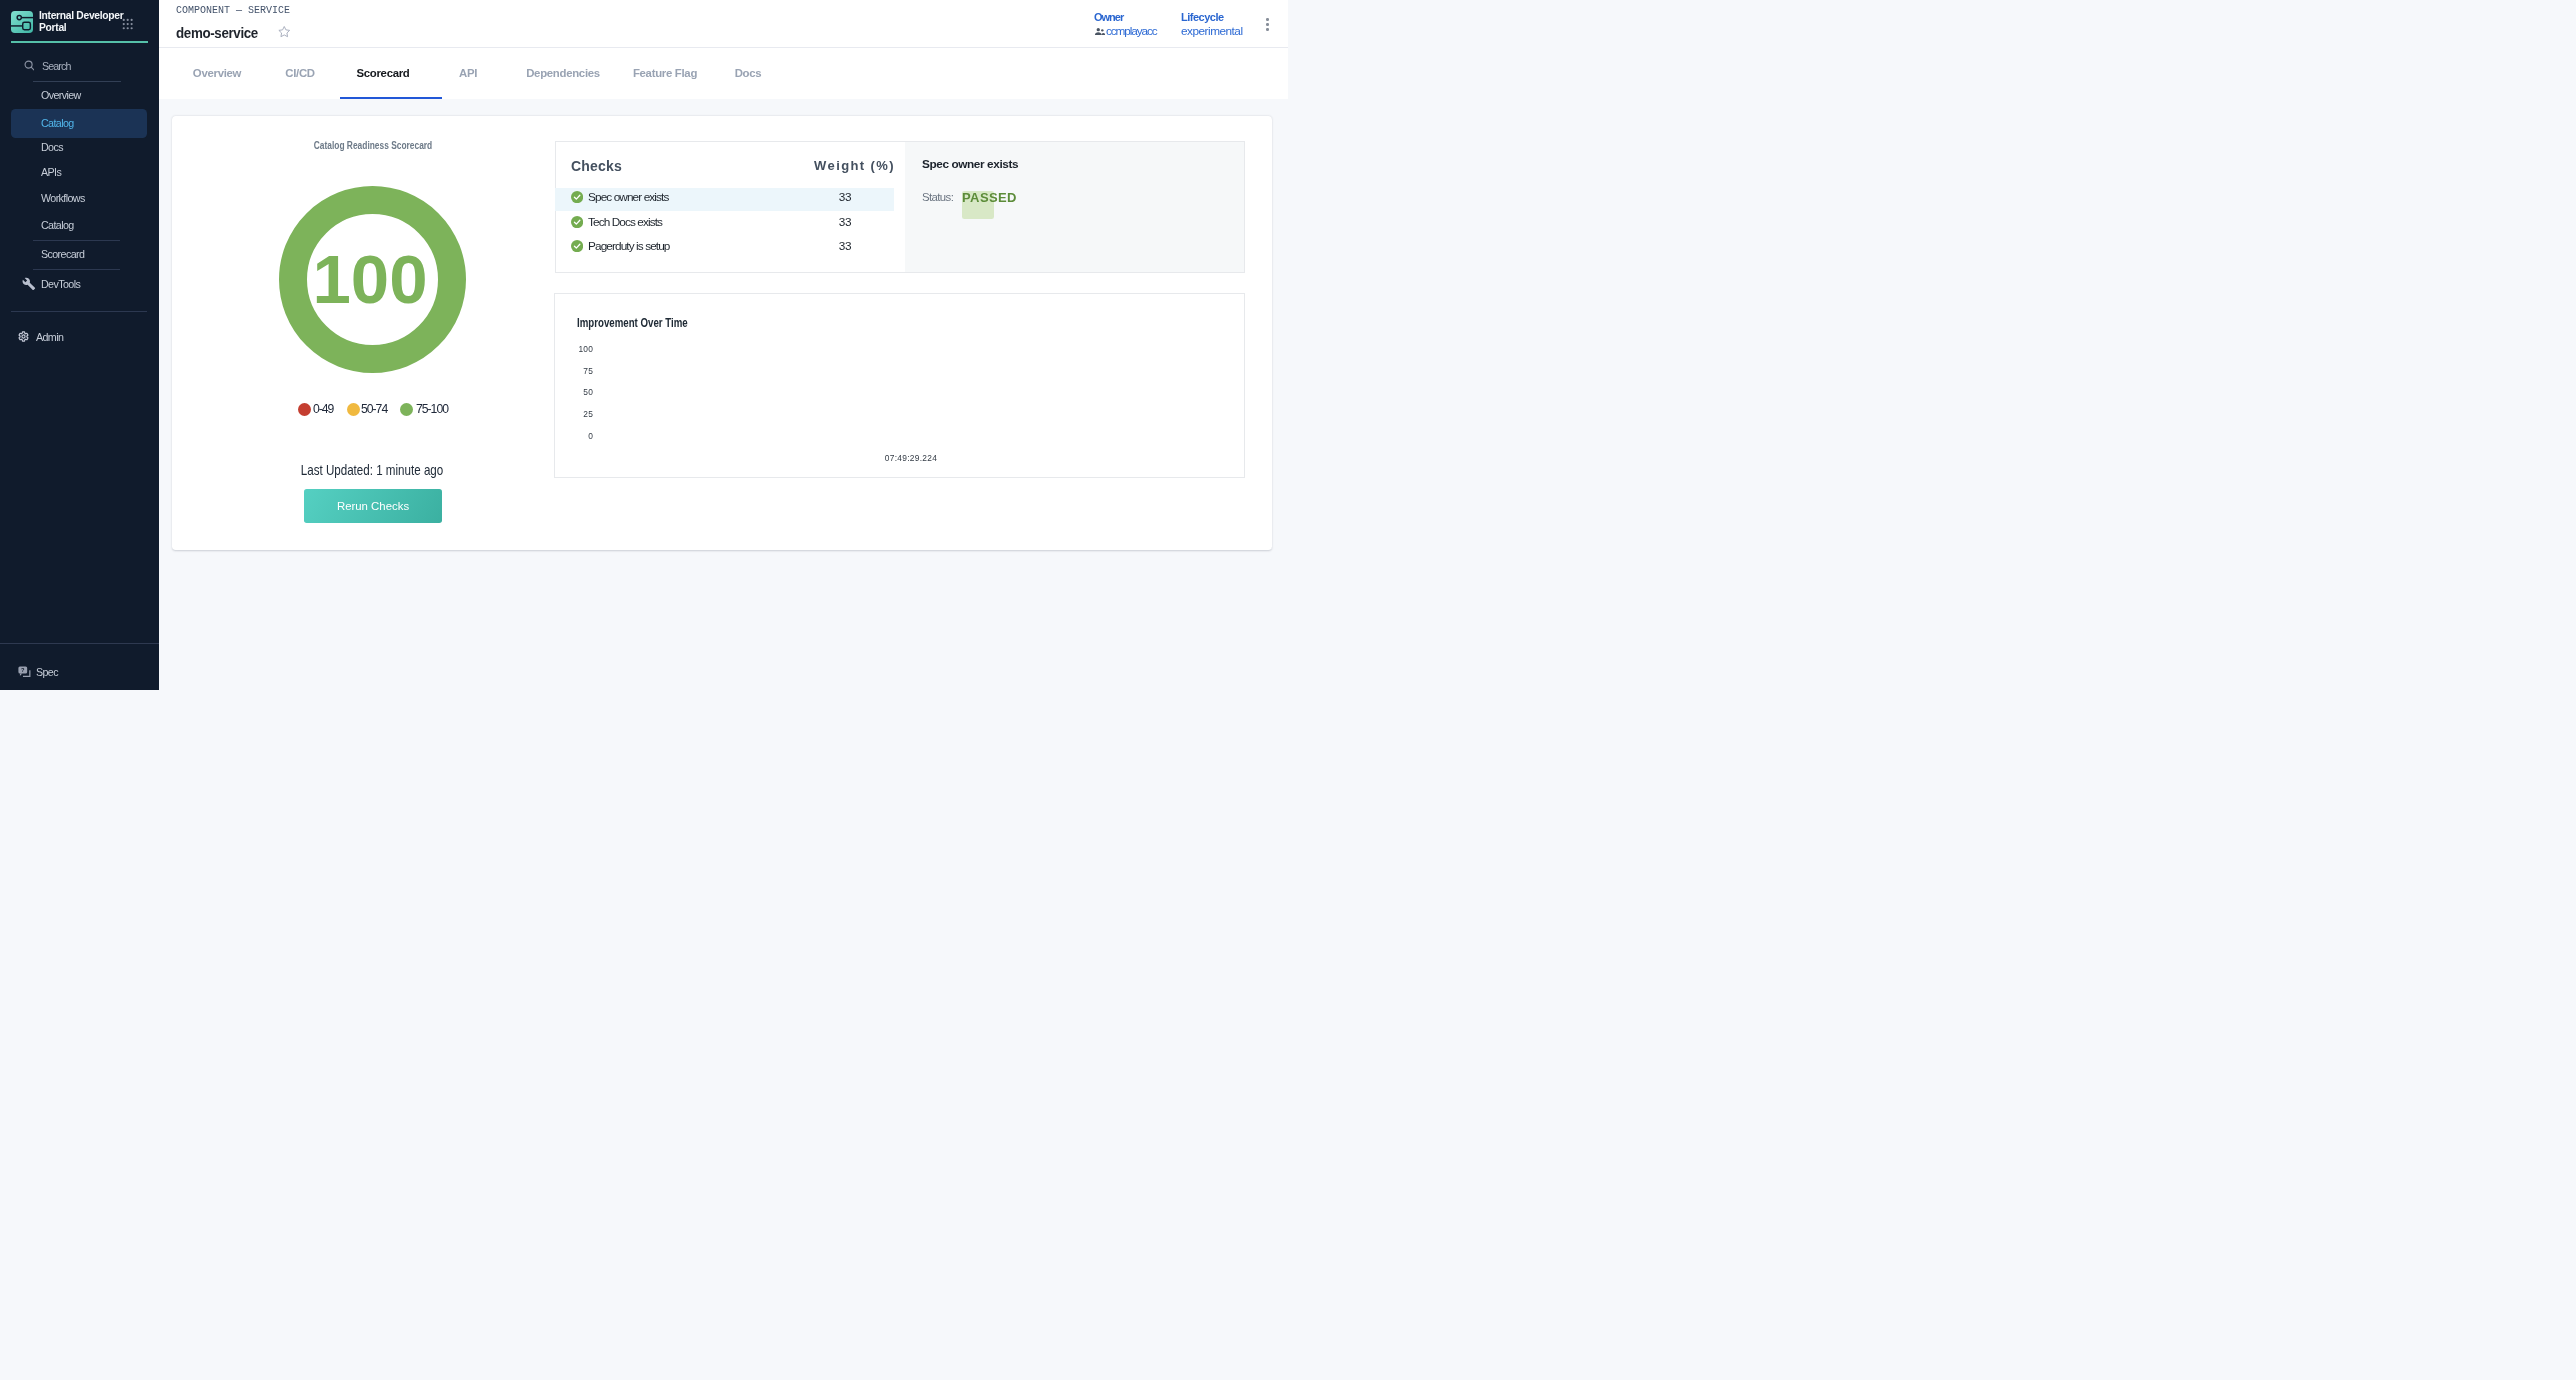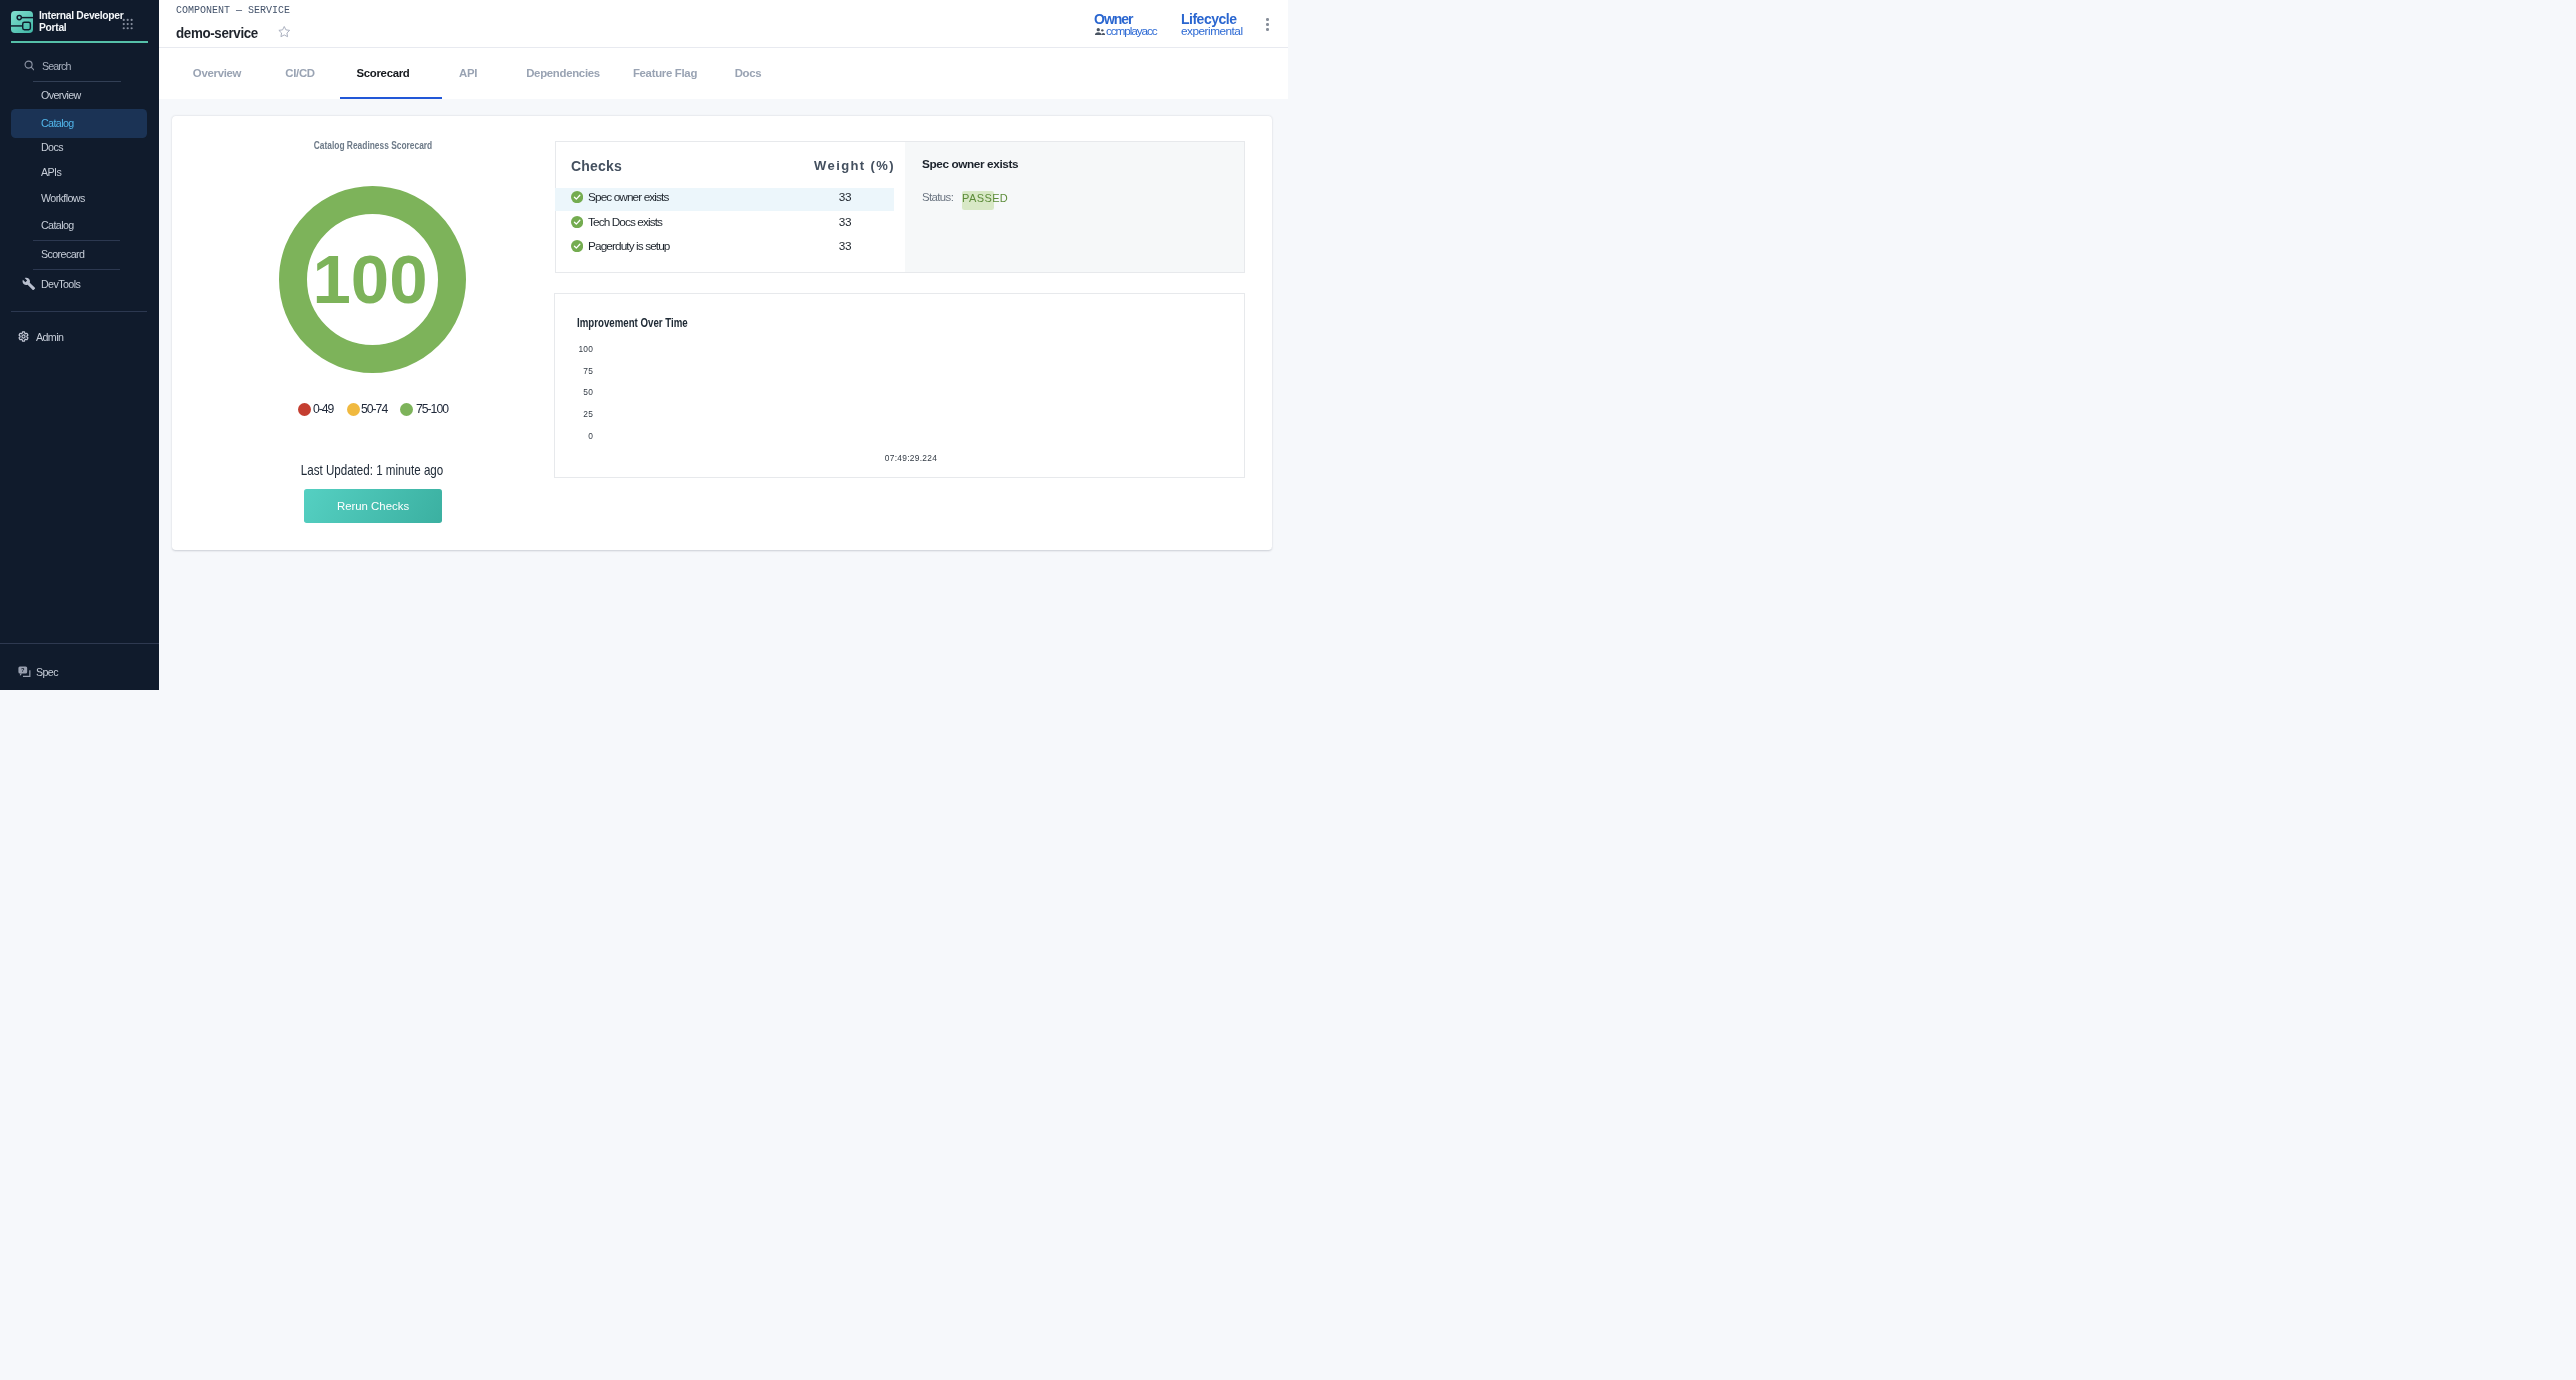--- a/index.html
+++ b/index.html
@@ -20,21 +20,21 @@
   #activebox { position:absolute; left:11.4px; top:109px; width:136px; height:28.6px; background:#1b3355; border-radius:4.6px; }
   .sdiv { position:absolute; left:33px; width:87px; height:0.8px; background:#2c3850; }
   #longdiv { position:absolute; left:11.4px; top:311px; width:136px; height:0.8px; background:#2c3850; }
   #botdiv { position:absolute; left:0; top:643px; width:159px; height:0.8px; background:#2e3950; }
 
   
   #header { position:absolute; left:159px; top:0; width:1129px; height:48px; background:#fff; border-bottom:0.8px solid #e8eaf0; }
   #crumb { position:absolute; left:176px; top:6px; font-size:10px; letter-spacing:0; color:#44536b; line-height:1;font-family:Liberation Mono, monospace; }
   #title { position:absolute; left:176px; top:25px; font-size:15.2px; font-weight:bold; color:#1f242c; letter-spacing:-0.4px; line-height:1; transform:scaleX(0.88); transform-origin:0 0; }
   
-  .hlabel { position:absolute; top:12.2px; font-size:14px; font-weight:bold; color:#2a66d0; letter-spacing:-0.5px; line-height:1; }
+  .hlabel { position:absolute; top:12.2px; font-size:11px; font-weight:bold; color:#2a66d0; letter-spacing:-0.5px; line-height:1; }
   .hvalue { position:absolute; top:26px; font-size:11.8px; color:#2d6ad4; letter-spacing:-0.5px; line-height:1; }
   #people { position:absolute; left:1094px; top:27px; }
   #kebab { position:absolute; left:1266px; top:18.3px; width:3px; }
   #kebab div { width:2.7px; height:2.7px; border-radius:50%; background:#878e99; margin-bottom:2.1px; }
 
   
   #tabs { position:absolute; left:159px; top:48px; width:1129px; height:51px; background:#fff; }
   .tab { position:absolute; top:19px; transform:translateX(-50%); font-size:11.4px; font-weight:bold; color:#99a3b3; letter-spacing:-0.3px; white-space:nowrap; line-height:1.2; }
   .tab.act { color:#15181d; }
   #underline { position:absolute; left:340px; top:97px; width:102px; height:1.9px; background:#2257d7; }
@@ -55,21 +55,21 @@
   #checks { position:absolute; left:555px; top:141px; width:690px; height:132px; background:#fff; border:0.8px solid #e7e9ec; }
   #checksgrey { position:absolute; left:905px; top:142px; width:339px; height:130px; background:#f6f8f9; }
   #hlrow { position:absolute; left:555px; top:188px; width:339px; height:23px; background:#ecf6fb; }
   #cheads { position:absolute; left:571px; top:159px; font-size:14px; font-weight:bold; color:#44505f; letter-spacing:0.2px; line-height:1; }
   #wheads { position:absolute; left:895px; top:159px; transform:translateX(-100%); font-size:13px; font-weight:bold; color:#44505f; letter-spacing:1.4px; line-height:1; }
   .ccheck { position:absolute; left:571px; }
   .crow { position:absolute; left:588px; transform:translateY(-50%); font-size:11.8px; color:#1e252d; letter-spacing:-0.9px; line-height:1; white-space:nowrap; }
   .cw { position:absolute; left:845px; transform:translate(-50%,-50%); font-size:11.8px; color:#1e252d; letter-spacing:-0.4px; line-height:1; }
   #sotitle { position:absolute; left:922px; top:159px; font-size:11.8px; font-weight:bold; color:#1b222b; letter-spacing:-0.4px; line-height:1; }
   #statuslbl { position:absolute; left:922px; top:192px; font-size:11.4px; color:#6a7480; letter-spacing:-0.6px; line-height:1; }
-  #badge { position:absolute; left:962px; top:191px; width:32px; height:19px; background:#d8e8c6; border-radius:2.3px; color:#5c8c39; font-size:11px; font-weight:normal; letter-spacing:0.4px; text-align:center; line-height:14.5px; }
+  #badge { position:absolute; left:962px; top:191px; width:32px; height:28px; background:#d8e8c6; border-radius:2.3px; color:#5c8c39; font-size:13px; font-weight:bold; letter-spacing:0.4px; text-align:center; line-height:14.5px; }
 
   
   #improve { position:absolute; left:554px; top:293px; width:691px; height:185px; background:#fff; border:0.8px solid #e7e9ec; }
   #imptitle { position:absolute; left:577px; top:317px; font-size:12.2px; font-weight:bold; color:#202b36; line-height:1; }
   .ylab { position:absolute; left:593px; transform:translate(-100%,-50%); font-size:8.4px; letter-spacing:0.2px; color:#333b45; line-height:1; }
   #xlab { position:absolute; left:911px; top:458px; transform:translate(-50%,-50%); font-size:8.4px; letter-spacing:0.3px; color:#333b45; line-height:1; }
 </style>
 </head>
 <body>
 

